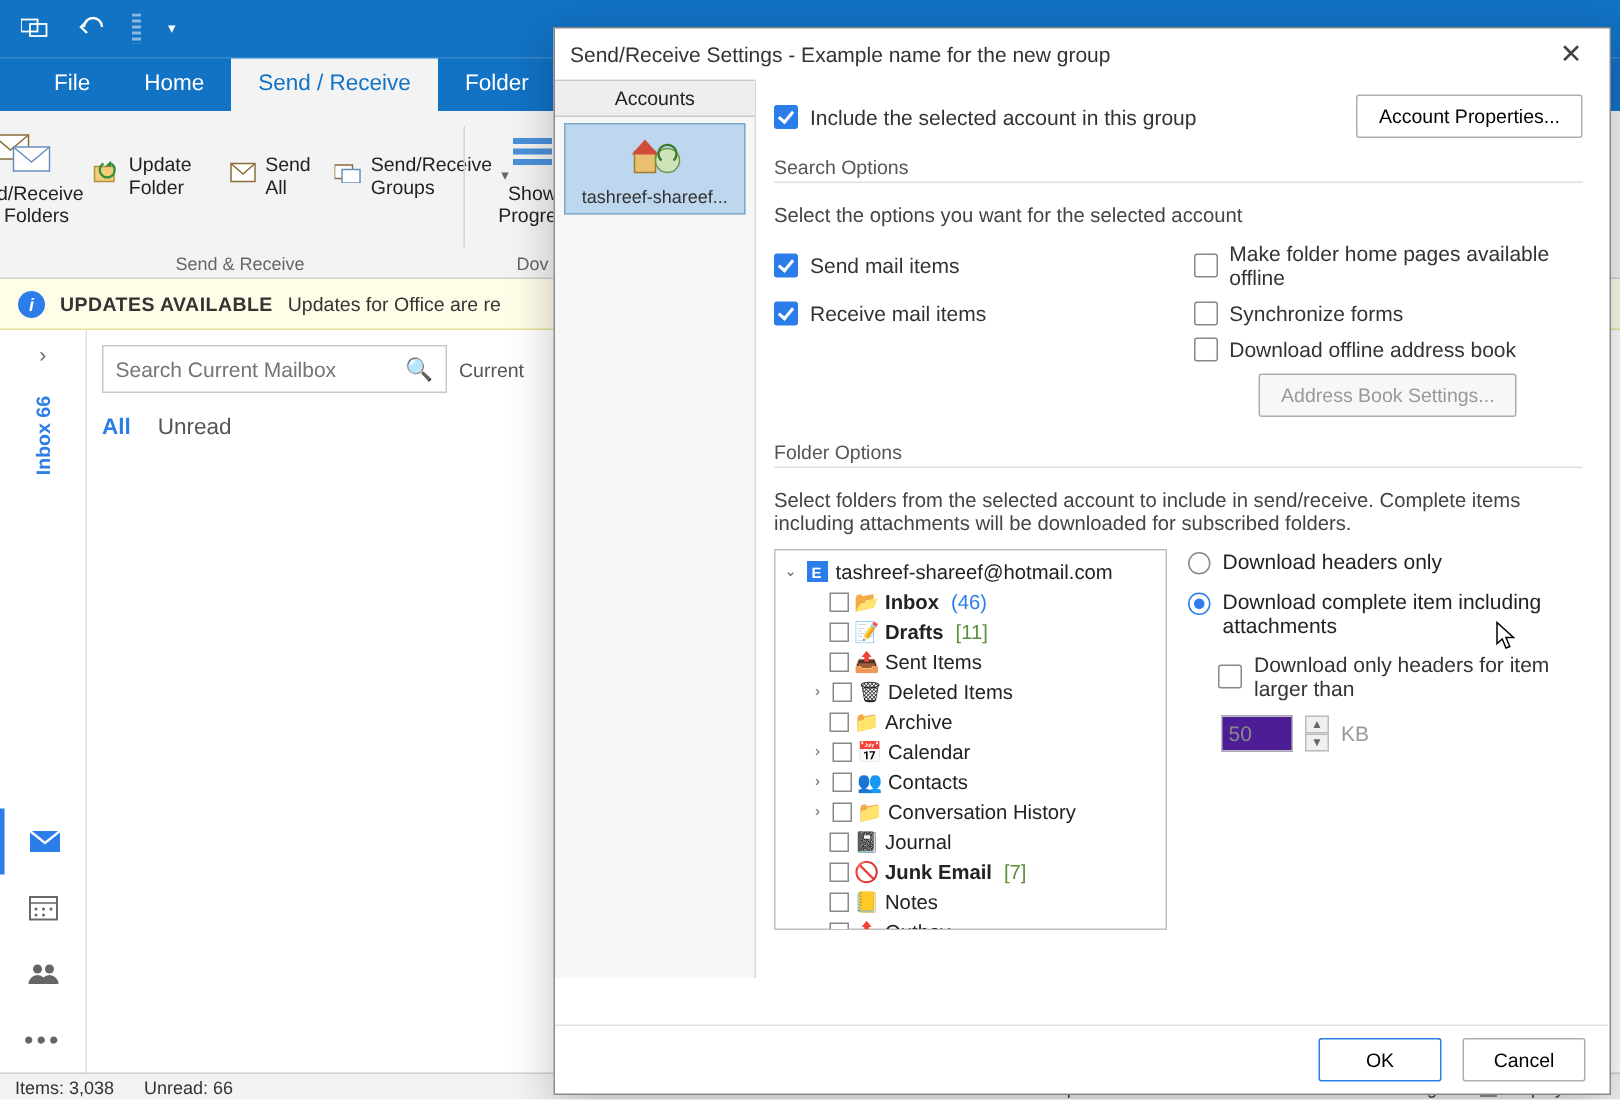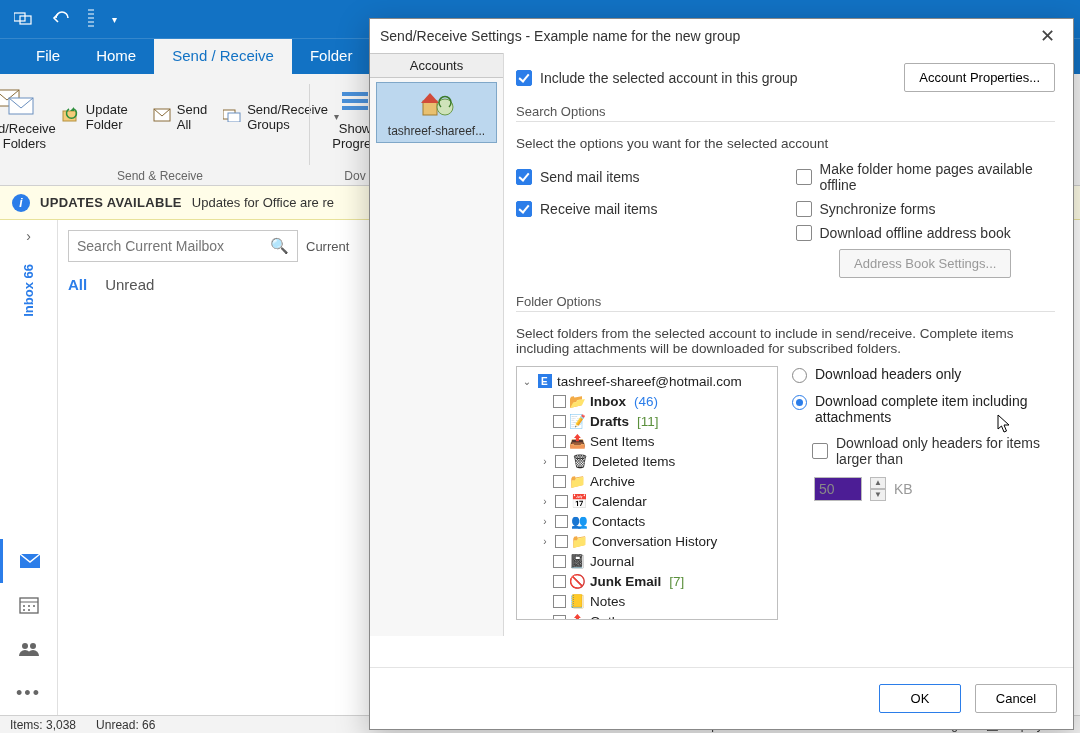--- a/index.html
+++ b/index.html
@@ -99,21 +99,21 @@
   .radiocol{ flex:1; display:flex; flex-direction:column; gap:10px; font-size:14px;}
   .radio{ display:flex; align-items:flex-start; gap:8px; cursor:pointer;}
   .radio .dot{ width:15px; height:15px; border:1px solid #888; border-radius:50%; position:relative; margin-top:2px; flex-shrink:0;}
   .radio .dot.on{ border-color:#2b7de9;}
   .radio .dot.on::after{ content:""; position:absolute; left:3px; top:3px; width:7px; height:7px; border-radius:50%; background:#2b7de9;}
   .kb-row{ display:flex; align-items:center; gap:8px; margin-left:22px;}
   .spin{ width:48px; height:24px; border:1px solid #bbb; display:flex; align-items:center; padding:0 4px; background:#4c1d95; color:#888;}
   .spinbtns{ width:16px; display:flex; flex-direction:column;}
   .spinbtns div{ height:12px; border:1px solid #bbb; background:#f0f0f0; font-size:8px; text-align:center; line-height:9px; color:#666; cursor:pointer;}
 
-  .dlg-footer{ height:62px; border-top:1px solid #e4e4e4; display:flex; align-items:center; justify-content:flex-end; padding:0 16px; gap:14px;margin-top:31px;}
+  .dlg-footer{ height:46px; border-top:1px solid #e4e4e4; display:flex; align-items:center; justify-content:flex-end; padding:0 16px; gap:14px;margin-top:31px;}
   .dlg-footer .btn{ min-width:82px; text-align:center;}
 
   .cursor-img{ position:absolute; width:14px; height:20px; pointer-events:none;}
 </style>
 </head>
 <body>
 
 <div class="qat">
   <span><svg width="20" height="16" viewBox="0 0 20 16">
         <rect x="0" y="3" width="11" height="8" fill="none" stroke="#fff" stroke-width="1.2"></rect>
@@ -417,21 +417,21 @@
           <label class="radio">
               <span class="dot"></span>
               <span>Download headers only</span>
             </label>
           <label class="radio">
               <span class="dot on"></span>
               <span>Download complete item including attachments</span>
             </label>
           <label class="chk" style="margin-left:20px;">
               <span class="box"></span>
-              <span>Download only headers for items larger than</span>
+              <span>Download only headers for item larger than</span>
             </label>
           <div class="kb-row">
             <div class="spin">
                 <span>50</span>
               </div>
             <div class="spinbtns">
                 <div>▲</div>
                 <div>▼</div>
               </div>
             <span style="color:#999;">KB</span>

